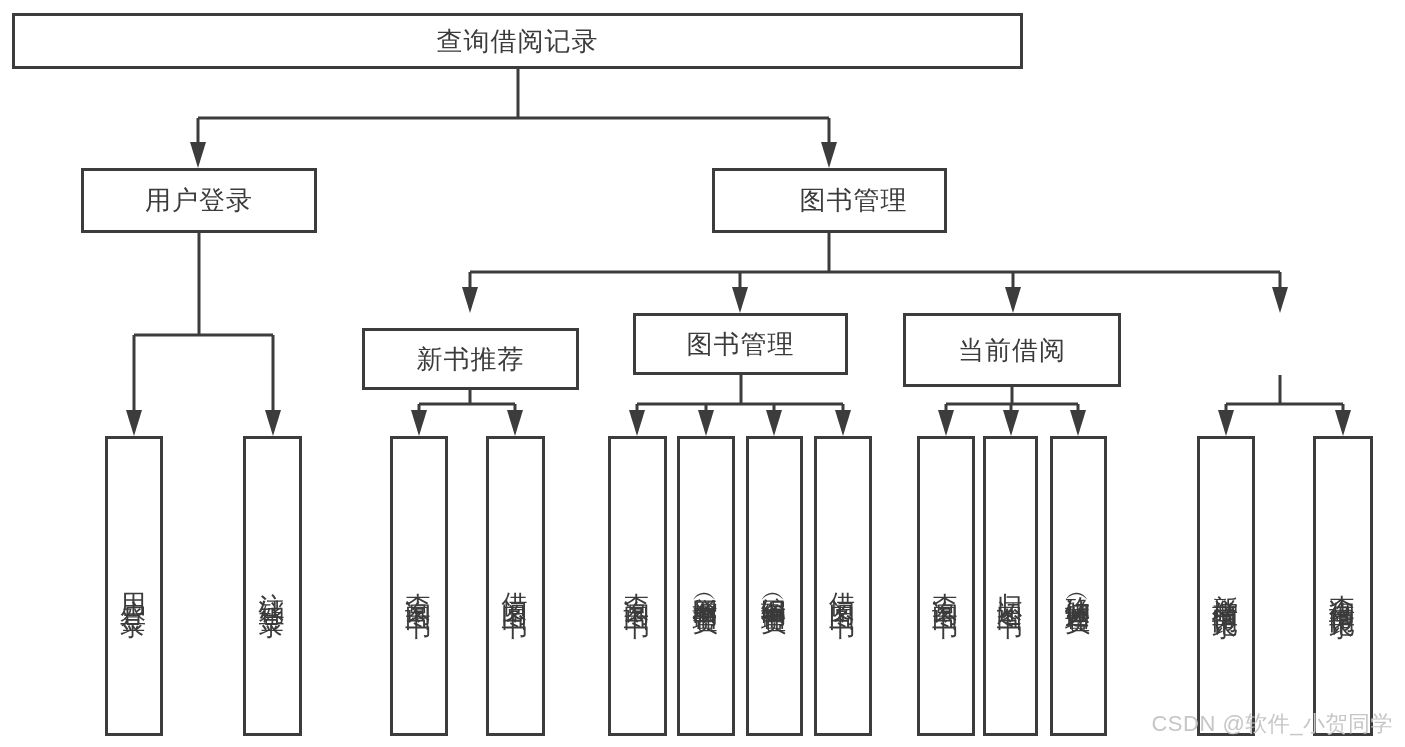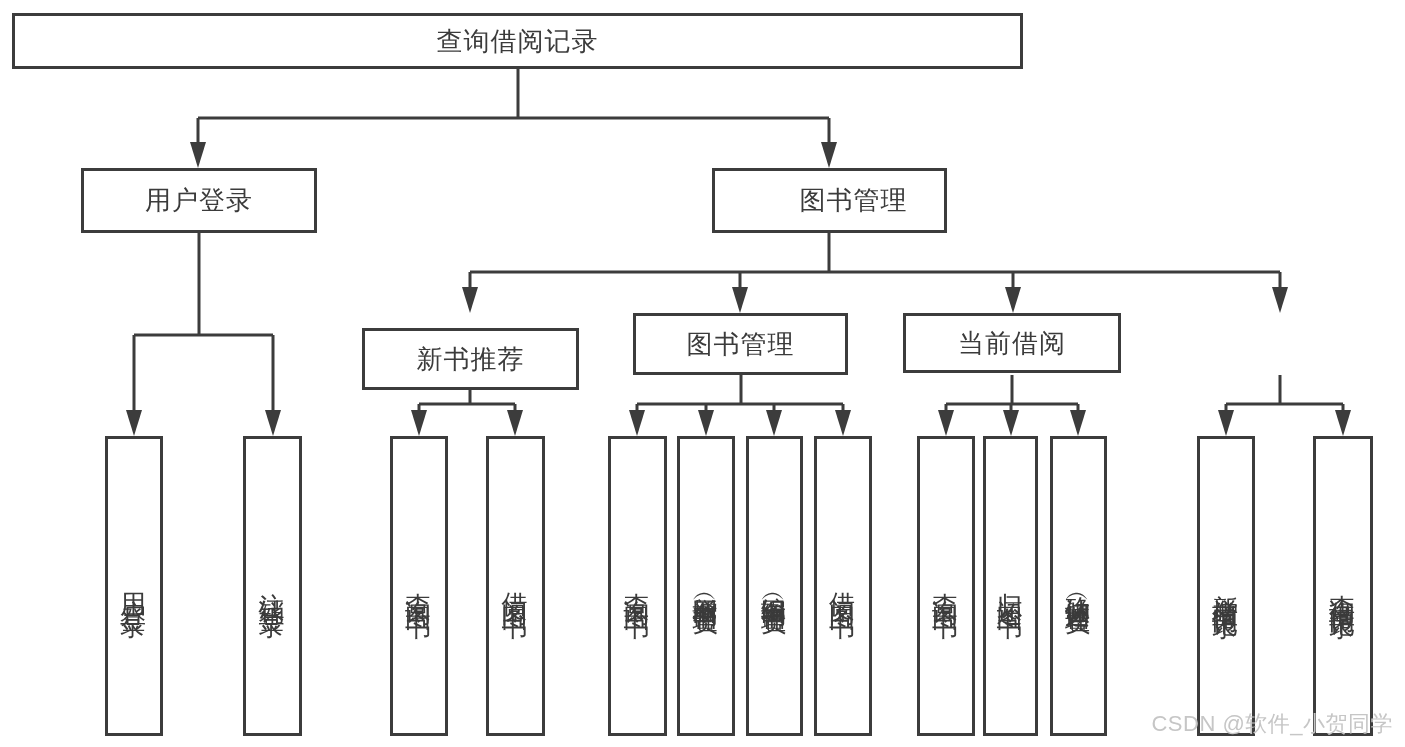--- a/index.html
+++ b/index.html
@@ -21,21 +21,21 @@
   }
   .t4 span{letter-spacing:7px;}
   .t6 span{letter-spacing:4px;}
   .t9 span{letter-spacing:2px;font-size:25px;}
   
   .n-root{left:12px;top:13px;width:1011px;height:56px;}
   .n-user-login{left:81px;top:168px;width:236px;height:65px;}
   .n-book-mgmt{left:712px;top:168px;width:235px;height:65px;padding-left:48px;}
   .n-new-book{left:362px;top:328px;width:217px;height:62px;}
   .n-book-borrow{left:633px;top:313px;width:215px;height:62px;}
-  .n-current-borrow{left:903px;top:313px;width:218px;height:60px;}
+  .n-current-borrow{left:903px;top:313px;width:218px;height:74px;}
   .n-borrow-record{left:1171px;top:313px;width:217px;height:62px;}
   .leaf{top:436px;height:300px;}
   .l1{left:105px;width:58px;}
   .l2{left:243px;width:59px;}
   .l3{left:390px;width:58px;}
   .l4{left:486px;width:59px;}
   .l5{left:608px;width:59px;}
   .l6{left:677px;width:58px;}
   .l7{left:746px;width:57px;}
   .l8{left:814px;width:58px;}

